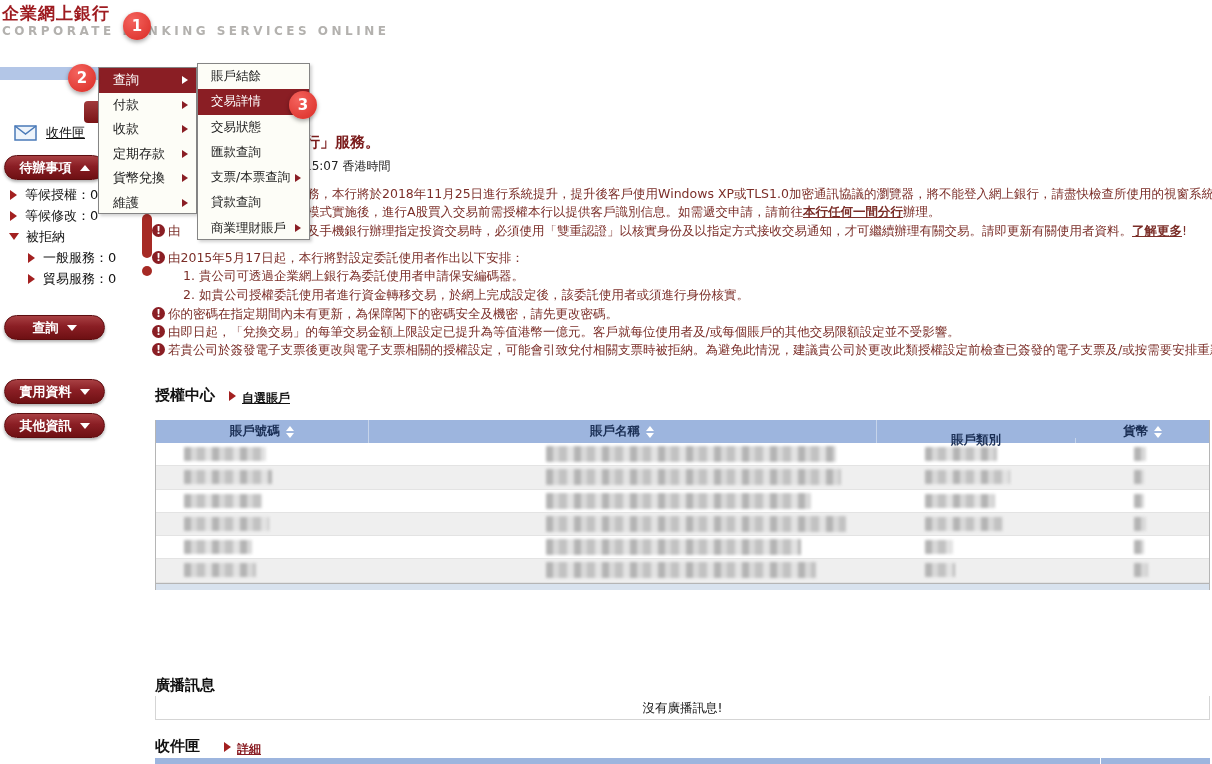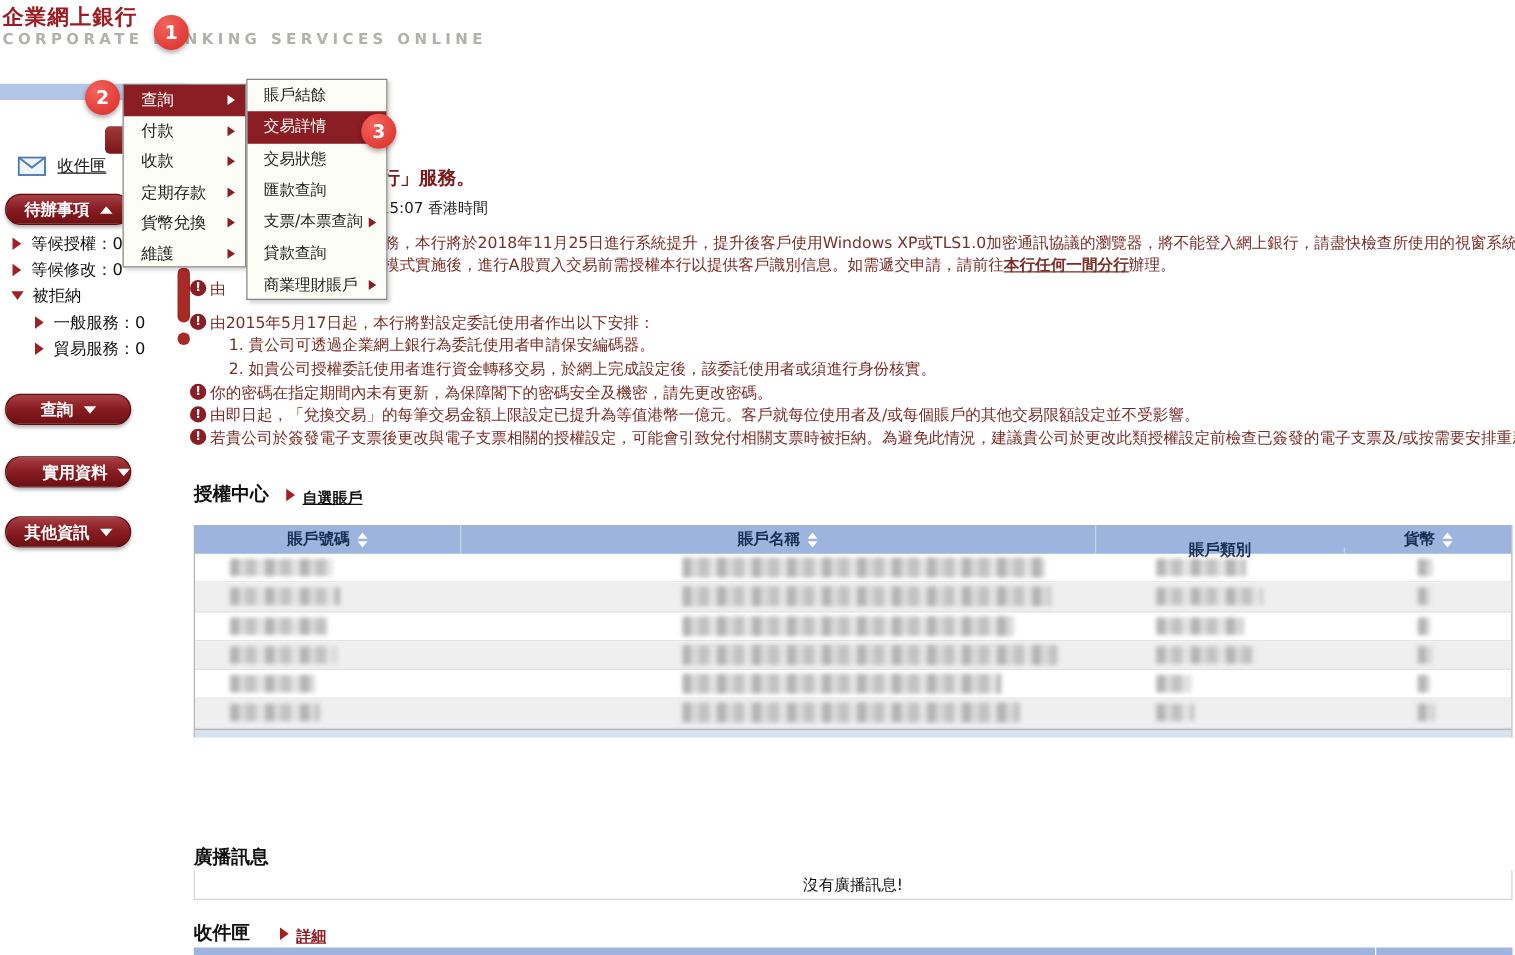--- a/index.html
+++ b/index.html
@@ -44,21 +44,21 @@
   .red-frag { position:absolute; left:84px; top:101px; width:50px; height:22px; background:linear-gradient(#a03a3c,#7a1416); border-radius:4px; z-index:2; }
   .inbox-link { position:absolute; left:14px; top:124px; display:flex; align-items:center; gap:9px; cursor:pointer; z-index:3; }
   .inbox-link span { text-decoration:underline; color:#111; font-size:13px; }
   .pill { position:absolute; left:4px; width:101px; height:25px; border-radius:13px;
     background:linear-gradient(#a84043 0%, #8a1e24 45%, #6e1013 100%);
     border:1px solid #5d0d10; box-shadow:0 2px 3px rgba(0,0,0,.3);
     display:flex; align-items:center; justify-content:center; gap:8px; cursor:pointer; z-index:3; }
   .pill .lbl { color:#fff; font-weight:bold; font-size:13px; }
   .caret-up-w { width:0; height:0; border-left:5px solid transparent; border-right:5px solid transparent; border-bottom:6px solid #fff; }
   .caret-down-w { width:0; height:0; border-left:5px solid transparent; border-right:5px solid transparent; border-top:6px solid #fff; }
-  #pill-todo { top:155px; } #pill-query { top:315px; } #pill-useful { top:365px;justify-content:flex-end; } #pill-other { top:413px; }
+  #pill-todo { top:155px; } #pill-query { top:315px; } #pill-useful { top:379px; } #pill-other { top:413px; }
   #todo-tree { position:absolute; left:0; top:184px; width:150px; z-index:3; }
   .tree-item { display:flex; align-items:center; height:21px; cursor:pointer; }
   .tree-item .txt { font-size:13px; color:#111; }
   .tri-right { width:0; height:0; border-top:5px solid transparent; border-bottom:5px solid transparent; border-left:7px solid #a32020; margin:0 8px 0 10px; }
   .tri-down  { width:0; height:0; border-left:5px solid transparent; border-right:5px solid transparent; border-top:7px solid #a32020; margin:0 7px 0 9px; }
   .indent1 { padding-left:18px; }
   
   .welcome-head { position:absolute; left:305px; top:133px; font-size:15px; font-weight:bold; color:#7a1a1a; z-index:5; }
   .login-time  { position:absolute; left:304px; top:158px; font-size:12px; color:#222; z-index:5; }
   .bigbang { position:absolute; left:142px; top:214px; z-index:4; }
@@ -225,20 +225,21 @@
   <div id="notices">
       <div class="notice" style="top: 186px; left: 0px; width: 1212px;">
         <span class="n-frag" style="left: 307px;"><span>務，本行將於2018年11月25日進行系統提升，提升後客戶使用Windows XP或TLS1.0加密通訊協議的瀏覽器，將不能登入網上銀行，請盡快檢查所使用的視窗系統及瀏覽器版本。</span></span>
       </div>
       <div class="notice" style="top: 204px; left: 0px; width: 1212px;">
         <span class="n-frag" style="left: 307px;"><span>模式實施後，進行A股買入交易前需授權本行以提供客戶識別信息。如需遞交申請，請前往</span><span class="n-link">本行任何一間分行</span><span>辦理。</span></span>
       </div>
       <div class="notice" style="top: 223px; left: 0px; width: 1212px;">
         <span class="n-icon">!</span>
         <span class="n-frag" style="left: 168px;"><span>由</span></span>
+        <span class="n-frag" style="left: 307px;"><span>及手機銀行辦理指定投資交易時，必須使用「雙重認證」以核實身份及以指定方式接收交易通知，才可繼續辦理有關交易。請即更新有關使用者資料。</span><span class="n-link">了解更多</span><span>!</span></span>
       </div>
       <div class="notice" style="top: 250px; left: 0px; width: 1212px;">
         <span class="n-icon">!</span>
         <span class="n-frag" style="left: 168px;"><span>由2015年5月17日起，本行將對設定委託使用者作出以下安排：</span></span>
       </div>
       <div class="notice" style="top: 268px; left: 0px; width: 1212px;">
         <span class="n-frag" style="left: 183px;"><span>1. 貴公司可透過企業網上銀行為委託使用者申請保安編碼器。</span></span>
       </div>
       <div class="notice" style="top: 287px; left: 0px; width: 1212px;">
         <span class="n-frag" style="left: 183px;"><span>2. 如貴公司授權委託使用者進行資金轉移交易，於網上完成設定後，該委託使用者或須進行身份核實。</span></span>

